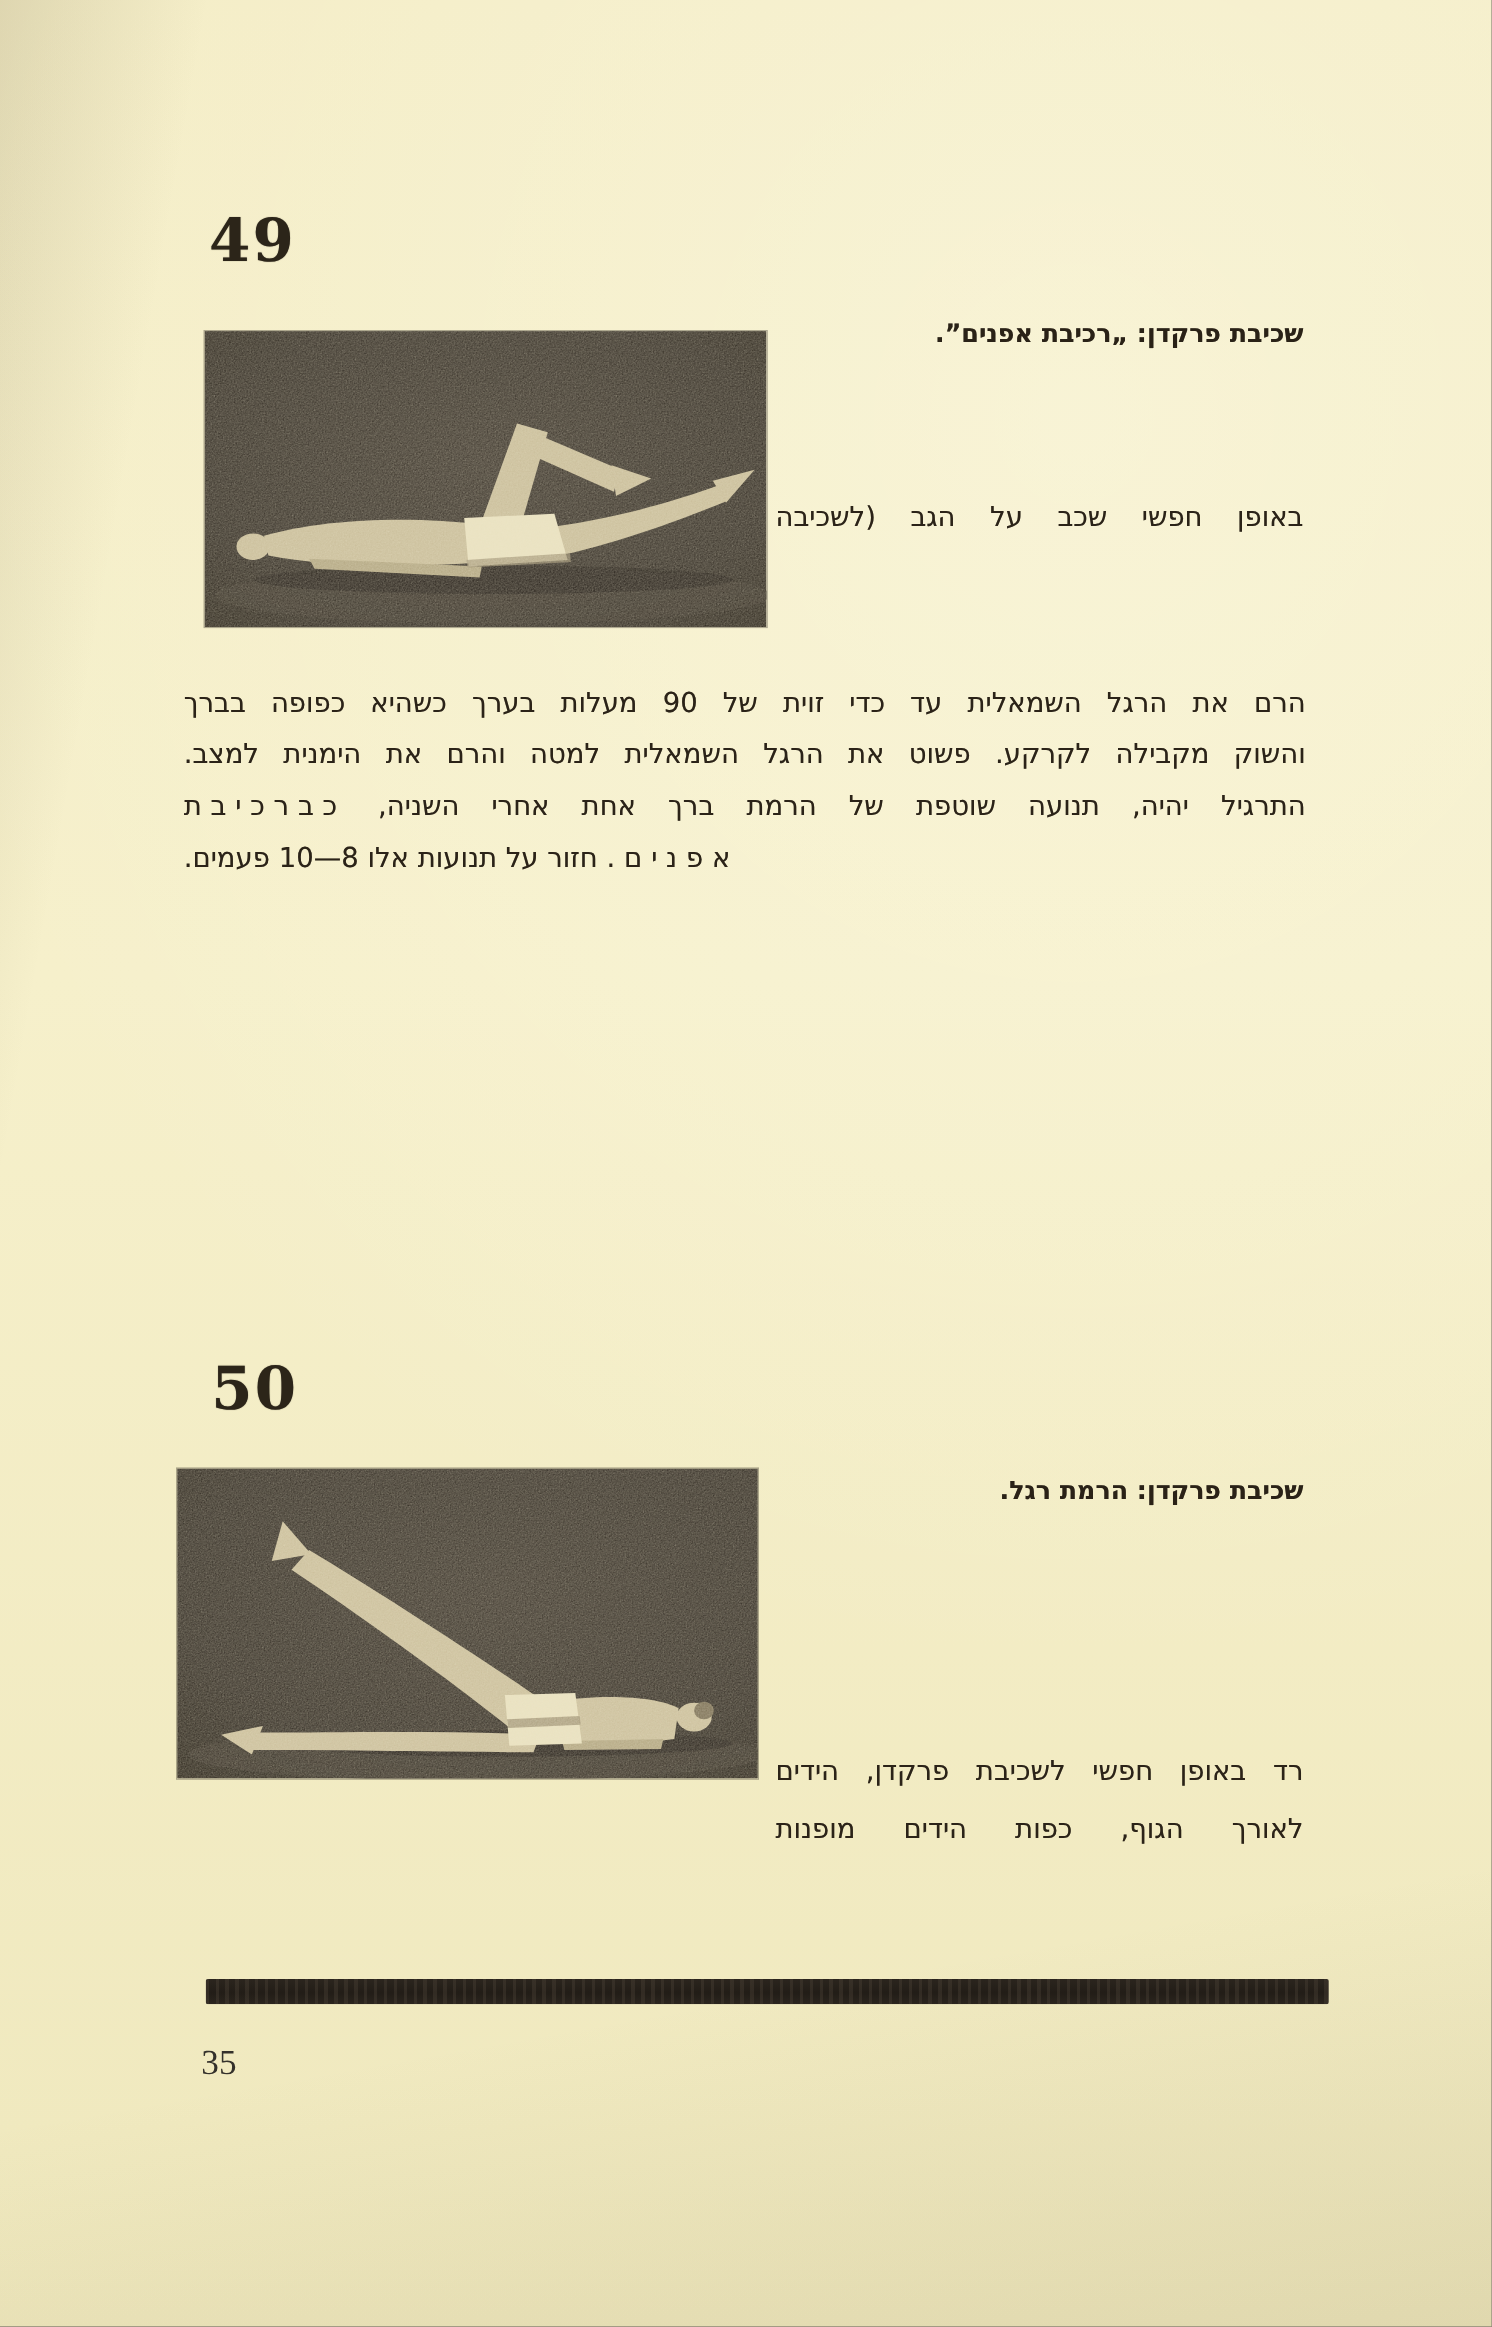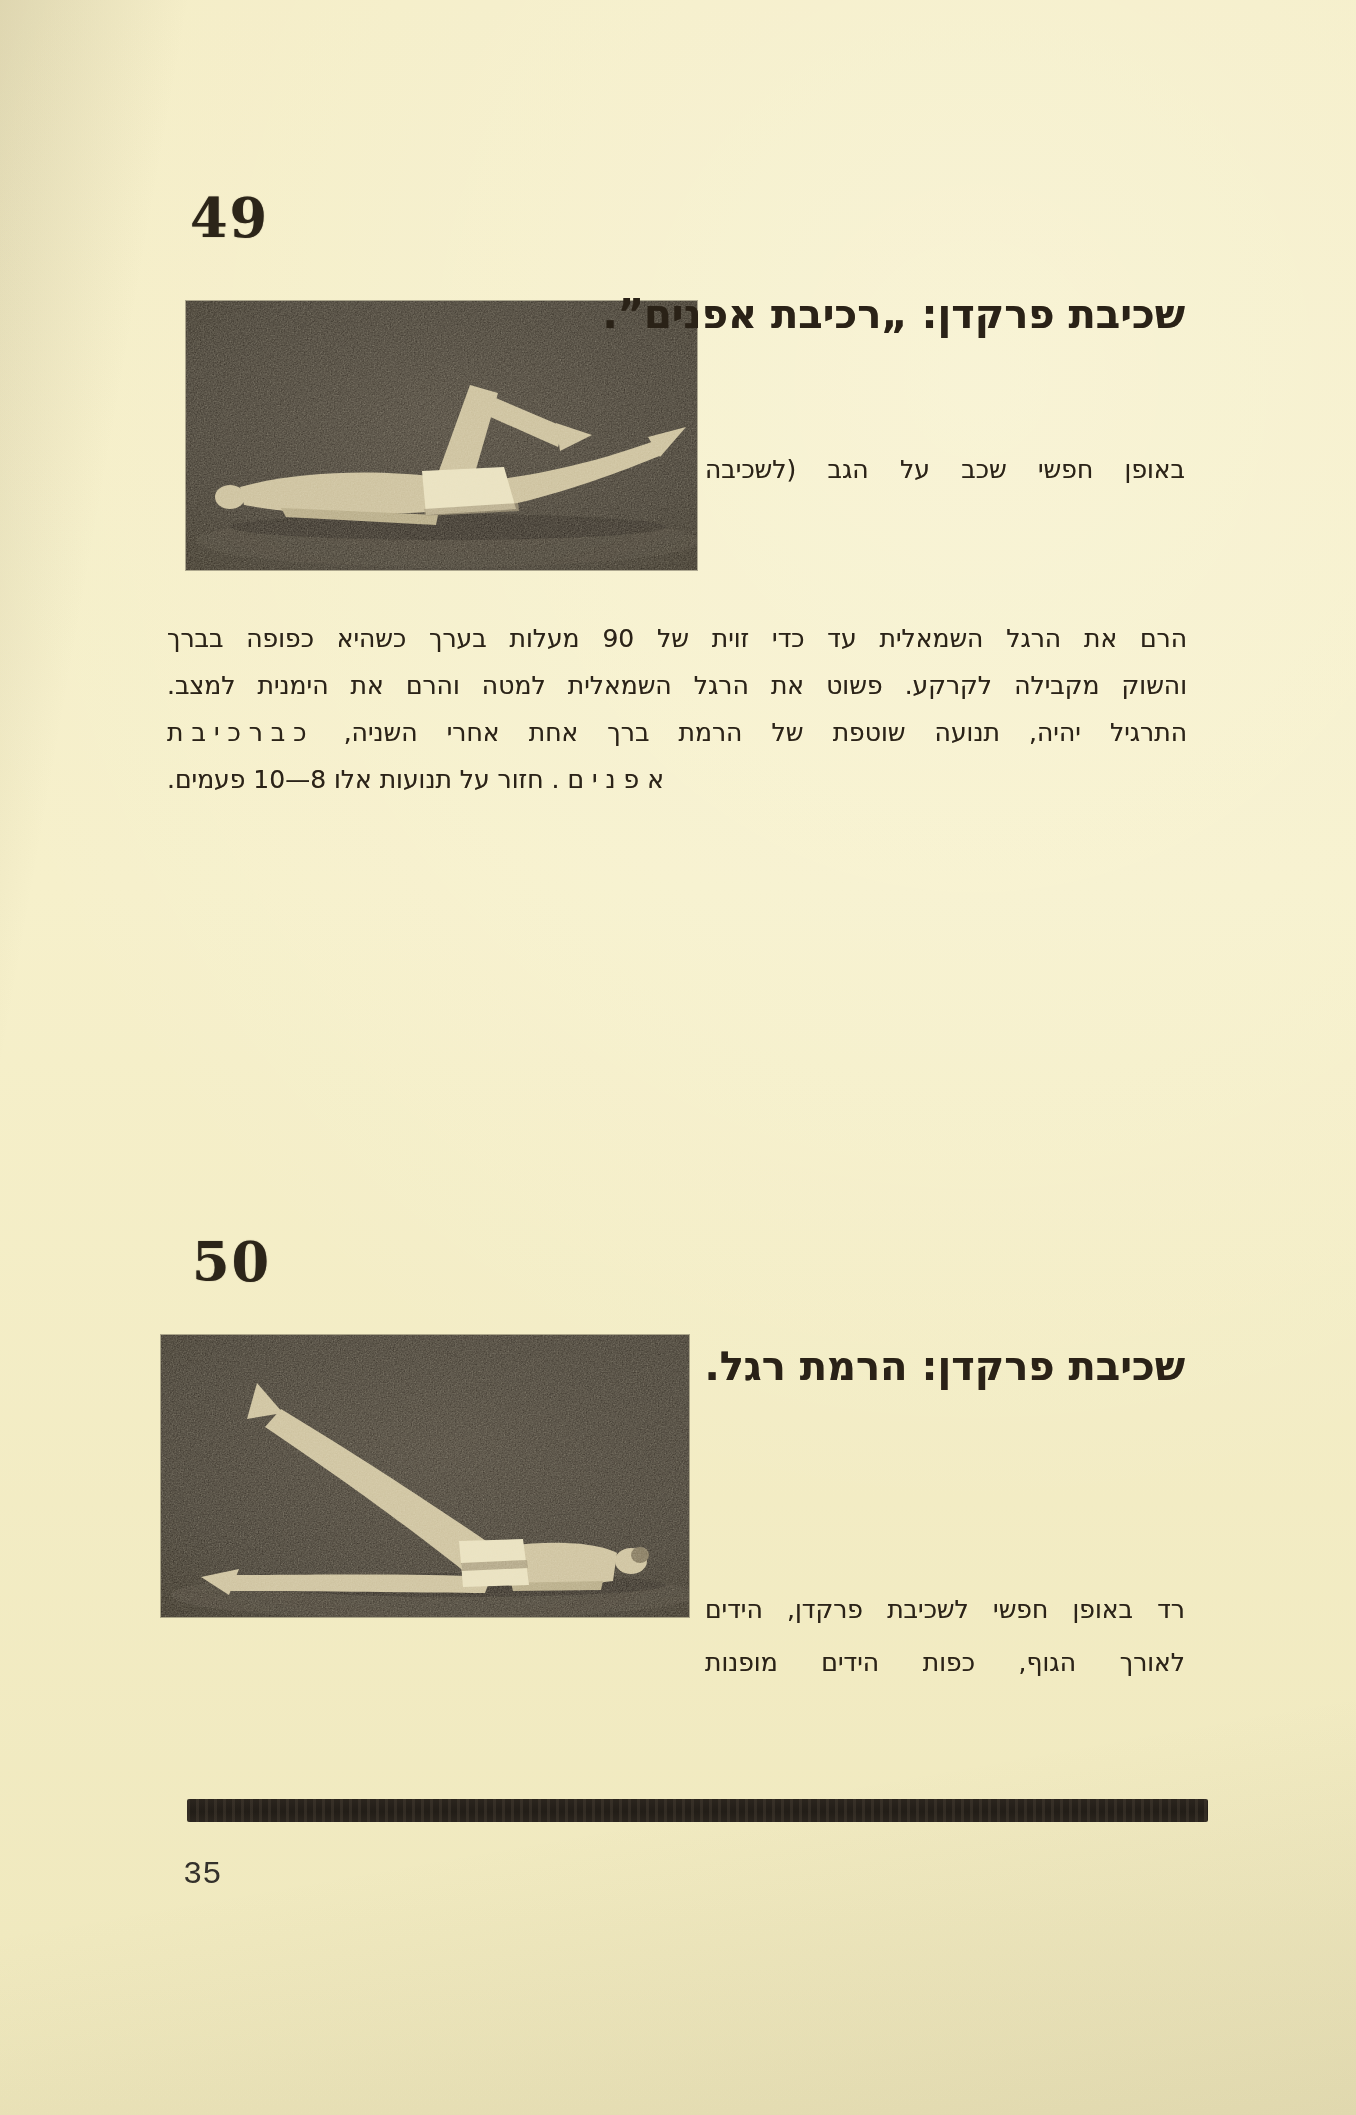--- a/index.html
+++ b/index.html
@@ -36,21 +36,21 @@
   }
   #photo1 { left:186px; top:301px; width:511px; height:269px; }
   #photo2 { left:161px; top:1335px; width:528px; height:282px; }
   .photo svg { display:block; width:100%; height:100%; }
 
   .extitle {
     position:absolute;
     direction:rtl;
     text-align:right;
     font-weight:bold;
-    font-size:40px;
+    font-size:23px;
     color:#2a2217;
     white-space:nowrap;
     text-shadow:0 0 0.5px rgba(42,34,23,0.5);
   }
   #title49 { right:171px; top:291px; }
   #title50 { right:171px; top:1343px; }
 
   .para {
     position:absolute;
     direction:rtl;
@@ -73,21 +73,21 @@
     background:
       repeating-linear-gradient(90deg, rgba(80,70,58,0.35) 0 3px, rgba(0,0,0,0) 3px 9px),
       linear-gradient(180deg, #2b251e 0%, #221d17 55%, #2b251e 100%);
     border-radius:2px;
   }
   .pgnum {
     position:absolute;
     left:183px; top:1856px;
     font-size:32px;
     color:#34312b;
-    font-family:Liberation Mono, monospace;
+    font-family:Liberation Serif, serif;
   }
 </style>
 </head>
 <body>
 
 <div class="page">
 
   <div class="exnum" id="num49">49</div>
 
   <div class="photo" id="photo1">

